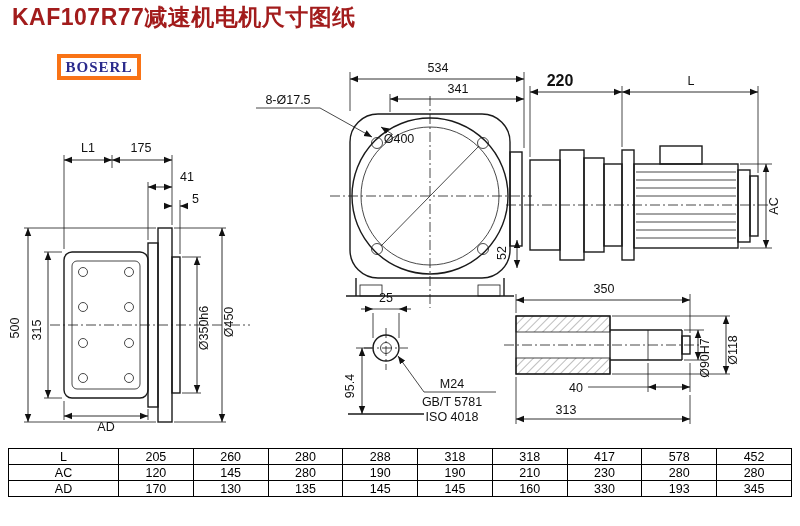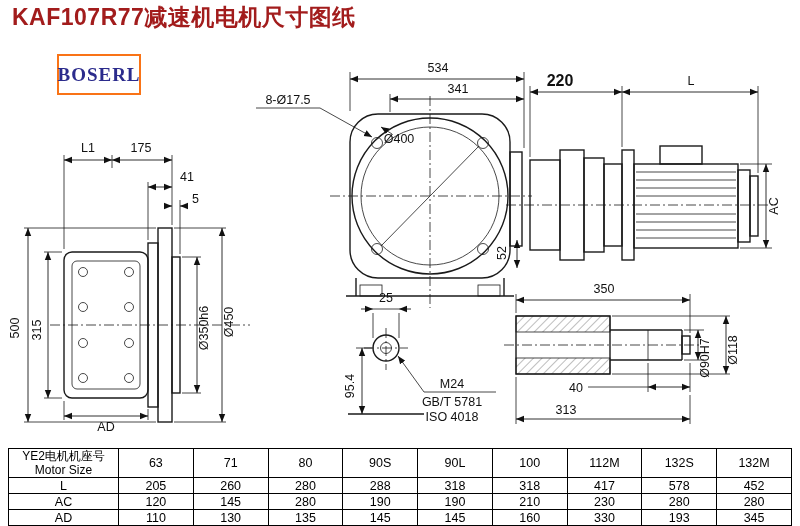--- a/index.html
+++ b/index.html
@@ -1,20 +1,20 @@
 <!DOCTYPE html>
 <html><head>
 <meta charset="utf-8">
 <style>
   *{margin:0;padding:0;box-sizing:border-box}
   html,body{width:800px;height:526px}
   body{position:relative;background:#fff;font-family:"Liberation Sans",sans-serif;overflow:hidden}
   .title{position:absolute;left:12px;top:2px;font-size:23px;font-weight:bold;color:#a21c1c;letter-spacing:.5px;z-index:3}
-  .logo{position:absolute;left:57px;top:54px;width:84px;height:41px;border:2px solid #f97316;display:flex;align-items:center;justify-content:center;
-        font-family:"Liberation Serif",serif;font-weight:bold;font-size:19px;color:#2b2b8c;letter-spacing:1px;background:#fff;z-index:2}
+  .logo{position:absolute;left:57px;top:54px;width:84px;height:26px;border:4px solid #f97316;display:flex;align-items:center;justify-content:center;
+        font-family:"Liberation Serif",serif;font-weight:bold;font-size:15px;color:#2b2b8c;letter-spacing:1px;background:#fff;z-index:2}
   svg.drawing{position:absolute;left:0;top:0}
   svg text{font-family:"Liberation Sans",sans-serif;font-size:12.5px;fill:#111}
   svg text.big{font-size:16px;font-weight:bold}
   .ln{stroke:#1a1a1a;stroke-width:1.4;fill:none}
   .thin{stroke:#1a1a1a;stroke-width:.8;fill:none}
   .dim{stroke:#1a1a1a;stroke-width:.9;fill:none}
   .cl{stroke:#1a1a1a;stroke-width:.8;stroke-dasharray:10 3 2 3;fill:none}
   .hatched{stroke:#1a1a1a;stroke-width:.8}
   table.dims{position:absolute;left:8px;top:448px;width:784px;border-collapse:collapse;table-layout:fixed;font-size:12.5px;background:#fff;z-index:2}
   table.dims td,table.dims th{border:1px solid #000;text-align:center;padding:0;font-weight:normal;height:16px;color:#000}
@@ -231,35 +231,20 @@
     <text x="452" y="421" text-anchor="middle">ISO 4018</text>
   </g>
 </svg>
 
 <table class="dims">
   <colgroup>
       <col style="width:110px">
       <col span="9">
     </colgroup>
   <tbody>
-      <tr>
-    <th>
-      <div>YE2电机机座号</div>
-      <div>Motor Size</div>
-    </th>
-    <th>63</th>
-    <th>71</th>
-    <th>80</th>
-    <th>90S</th>
-    <th>90L</th>
-    <th>100</th>
-    <th>112M</th>
-    <th>132S</th>
-    <th>132M</th>
-  </tr>
   <tr>
     <td>L</td>
     <td>205</td>
     <td>260</td>
     <td>280</td>
     <td>288</td>
     <td>318</td>
     <td>318</td>
     <td>417</td>
     <td>578</td>
@@ -272,21 +257,21 @@
     <td>280</td>
     <td>190</td>
     <td>190</td>
     <td>210</td>
     <td>230</td>
     <td>280</td>
     <td>280</td>
   </tr>
   <tr>
     <td>AD</td>
-    <td>110</td>
+    <td>170</td>
     <td>130</td>
     <td>135</td>
     <td>145</td>
     <td>145</td>
     <td>160</td>
     <td>330</td>
     <td>193</td>
     <td>345</td>
   </tr>
 </tbody>

